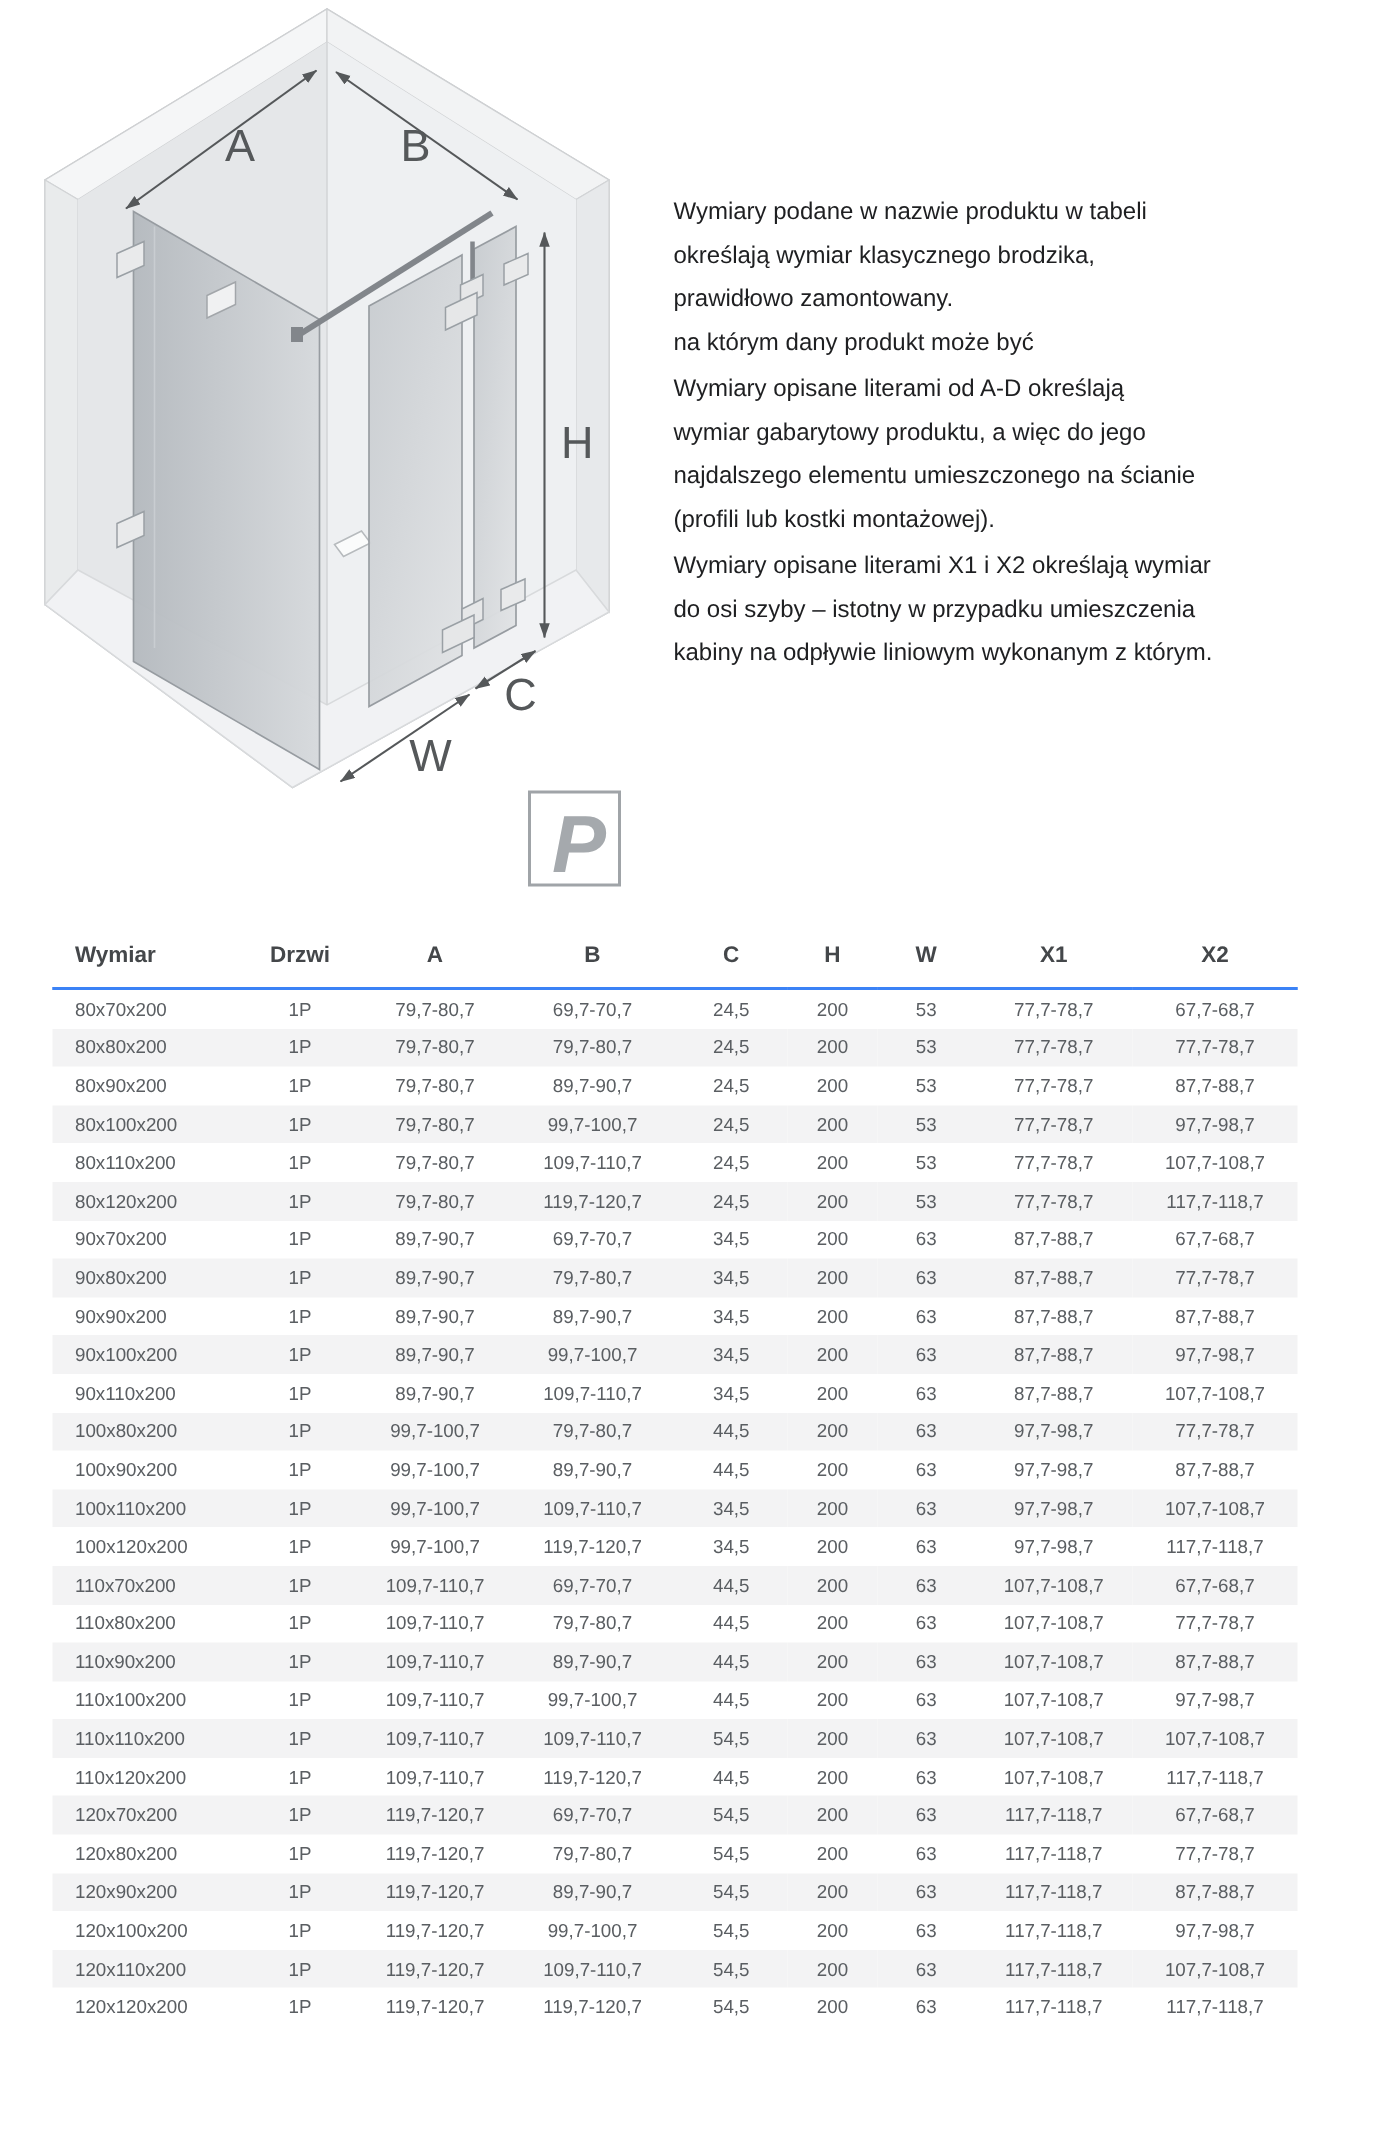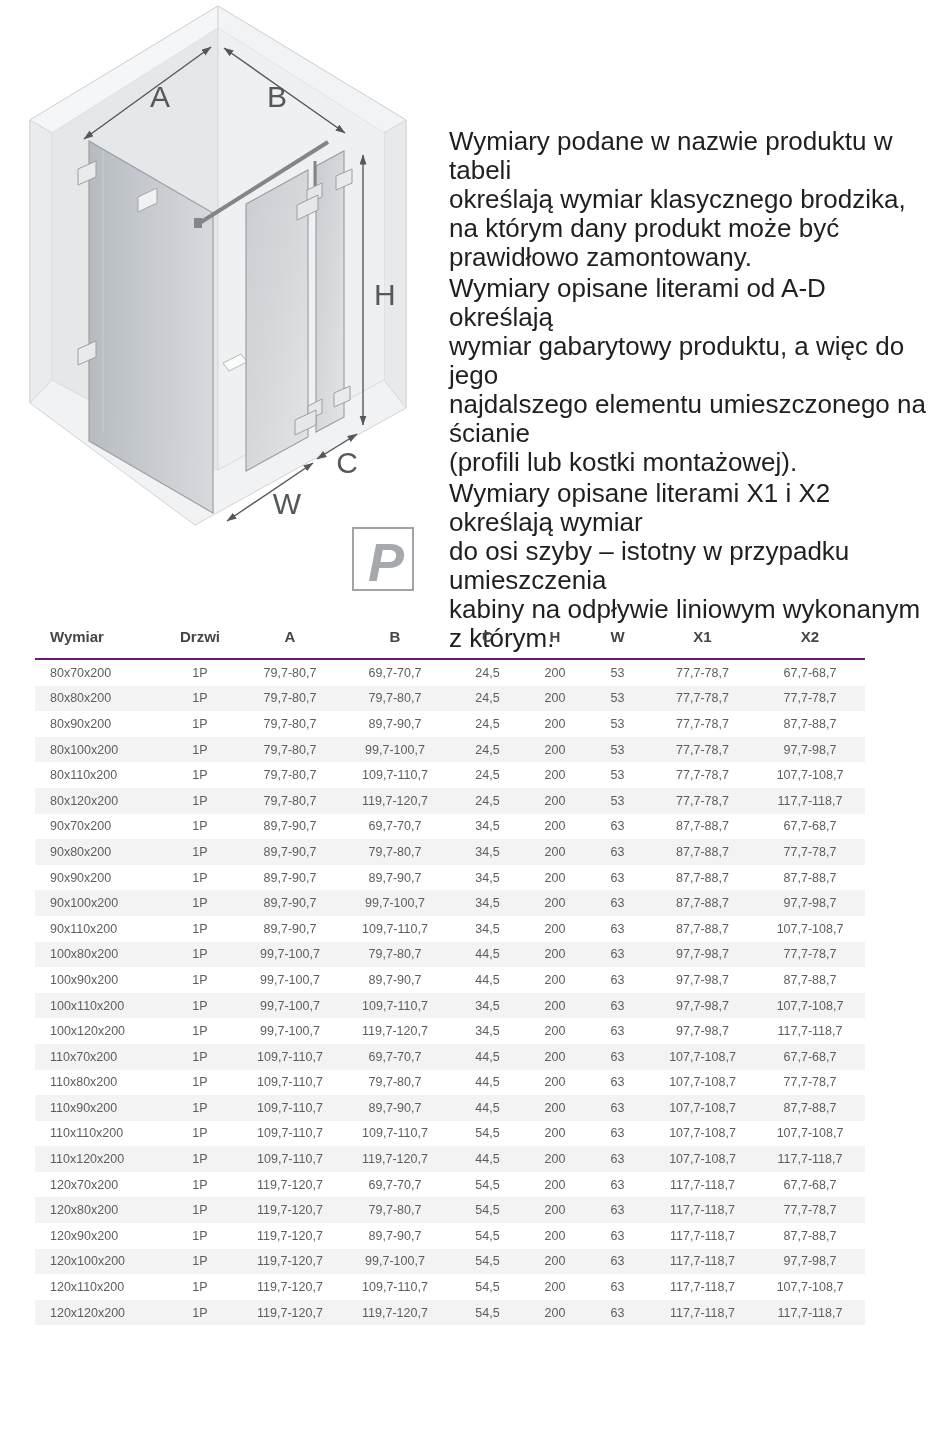--- a/index.html
+++ b/index.html
@@ -3,27 +3,27 @@
 <meta charset="utf-8">
 <style>
   html,body{margin:0;padding:0;background:#ffffff;}
   .page{position:relative;width:930px;height:1437px;background:#fff;overflow:hidden;
         font-family:"Liberation Sans",sans-serif;}
   .diagram{position:absolute;left:0;top:0;}
   .dim-label{font-family:"Liberation Sans",sans-serif;font-size:30px;fill:#55585a;}
   .logo-p{font-family:"Liberation Sans",sans-serif;font-size:54px;font-weight:bold;
           font-style:italic;fill:#a5a9ad;}
   .intro{position:absolute;left:449px;top:127px;width:478px;color:#1e1f21;
-         font-size:26px;line-height:29px;}
+         font-size:16px;line-height:29px;}
   .intro p{margin:0 0 2px 0;}
   .intro .ln{display:block;}
   .spec-table{position:absolute;left:35px;top:621px;width:830px;border-collapse:collapse;
               table-layout:fixed;}
   .spec-table th{font-size:15px;font-weight:bold;color:#44474a;text-align:center;
-                 padding:7px 0 13px 0;border-bottom:2px solid #701a75;}
+                 padding:7px 0 13px 0;border-bottom:2px solid #3b82f6;}
   .spec-table th:first-child,.spec-table td:first-child{text-align:left;padding-left:15px;}
   .spec-table td{font-size:12.5px;color:#5a5e62;text-align:center;padding:0;height:25.6px;
                  white-space:nowrap;}
   .spec-table tbody tr:nth-child(even){background:#f3f3f4;}
 </style>
 </head>
 <body>
 
 <div class="page">
 
@@ -89,22 +89,22 @@
     <g>
       <rect x="353" y="528" width="60" height="62" fill="#ffffff" stroke="#a0a4a8" stroke-width="2"></rect>
       <text class="logo-p" x="386" y="581" text-anchor="middle">P</text>
     </g>
   </svg>
 
   <div class="intro">
     <p>
       <span class="ln">Wymiary podane w nazwie produktu w tabeli</span>
       <span class="ln">określają wymiar klasycznego brodzika,</span>
+      <span class="ln">prawidłowo zamontowany.</span>
       <span class="ln">na którym dany produkt może być</span>
-      <span class="ln">prawidłowo zamontowany.</span>
     </p>
     <p>
       <span class="ln">Wymiary opisane literami od A-D określają</span>
       <span class="ln">wymiar gabarytowy produktu, a więc do jego</span>
       <span class="ln">najdalszego elementu umieszczonego na ścianie</span>
       <span class="ln">(profili lub kostki montażowej).</span>
     </p>
     <p>
       <span class="ln">Wymiary opisane literami X1 i X2 określają wymiar</span>
       <span class="ln">do osi szyby – istotny w przypadku umieszczenia</span>
@@ -351,20 +351,31 @@
           <td>1P</td>
           <td>109,7-110,7</td>
           <td>89,7-90,7</td>
           <td>44,5</td>
           <td>200</td>
           <td>63</td>
           <td>107,7-108,7</td>
           <td>87,7-88,7</td>
         </tr>
 
+        <tr>
+          <td>110x100x200</td>
+          <td>1P</td>
+          <td>109,7-110,7</td>
+          <td>99,7-100,7</td>
+          <td>44,5</td>
+          <td>200</td>
+          <td>63</td>
+          <td>107,7-108,7</td>
+          <td>97,7-98,7</td>
+        </tr>
 
         <tr>
           <td>110x110x200</td>
           <td>1P</td>
           <td>109,7-110,7</td>
           <td>109,7-110,7</td>
           <td>54,5</td>
           <td>200</td>
           <td>63</td>
           <td>107,7-108,7</td>

